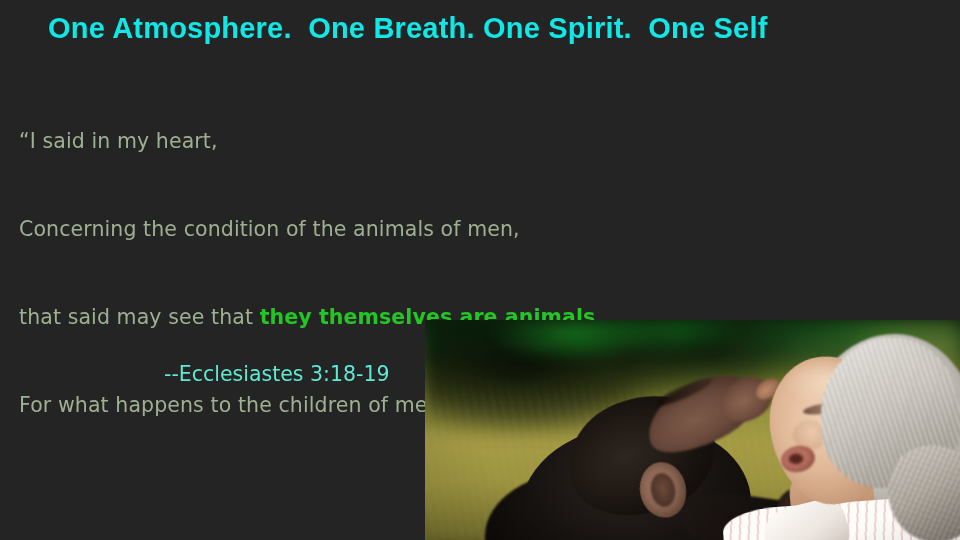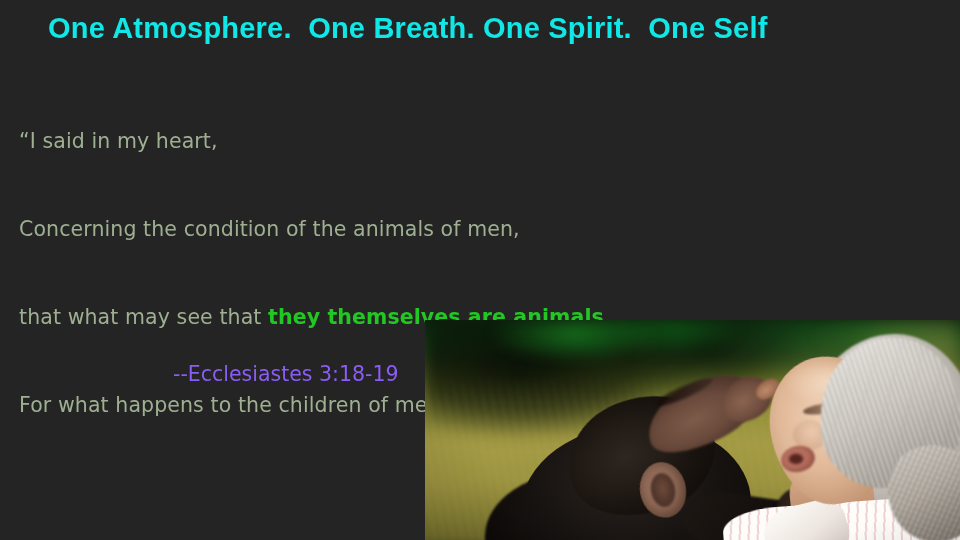--- a/index.html
+++ b/index.html
@@ -47,26 +47,26 @@
   }
   #scripture .line {
     white-space: pre;
     display: block;
     height: 29.4px;
   }
   .sage   { color: #9fb092; }
   .green  { color: #23c723; font-weight: bold; }
   #citation {
     position: absolute;
-    left: 28px;
+    left: 19px;
     top: 362px;
     width: 700px;
     font-family: "DejaVu Sans", sans-serif;
     font-size: 20.5px;
-    color: #8b5cf6;
+    color: #5eead4;
     padding-left: 145px;
     white-space: pre;
     box-sizing: border-box;
   }
 
   
   #photo {
     position: absolute;
     left: 425px;
     top: 320px;
@@ -424,21 +424,21 @@
 </head>
 <body>
 
 <div id="slide">
 
   <div id="title">One Atmosphere.  One Breath. One Spirit.  One Self</div>
 
   <div id="scripture">
     <span class="line"><span class="sage">“I said in my heart,</span></span>
     <span class="line"><span class="sage">Concerning the condition of the animals of men,</span></span>
-    <span class="line"><span class="sage">that what may see that </span><span class="green">they themselves are animals.</span></span>
+    <span class="line"><span class="sage">that said may see that </span><span class="green">they themselves are animals.</span></span>
     <span class="line"><span class="sage">For what happens to the children of men</span></span>
     
     
     
     
     
   </div>
 
   <div id="citation">--Ecclesiastes 3:18-19</div>
 

